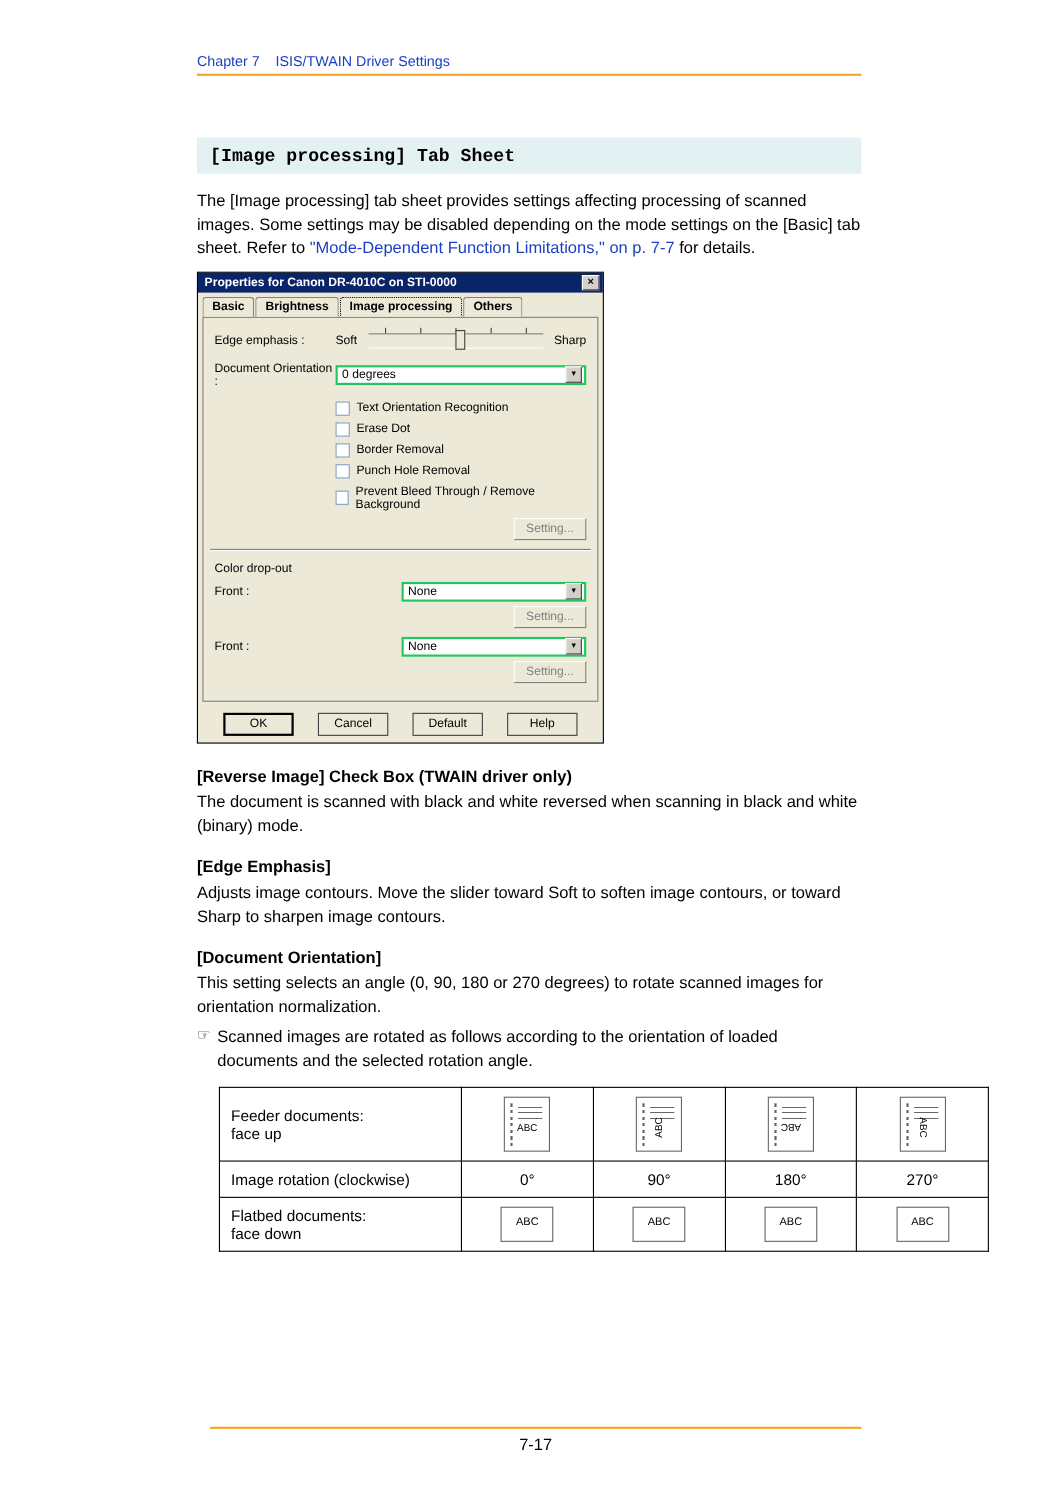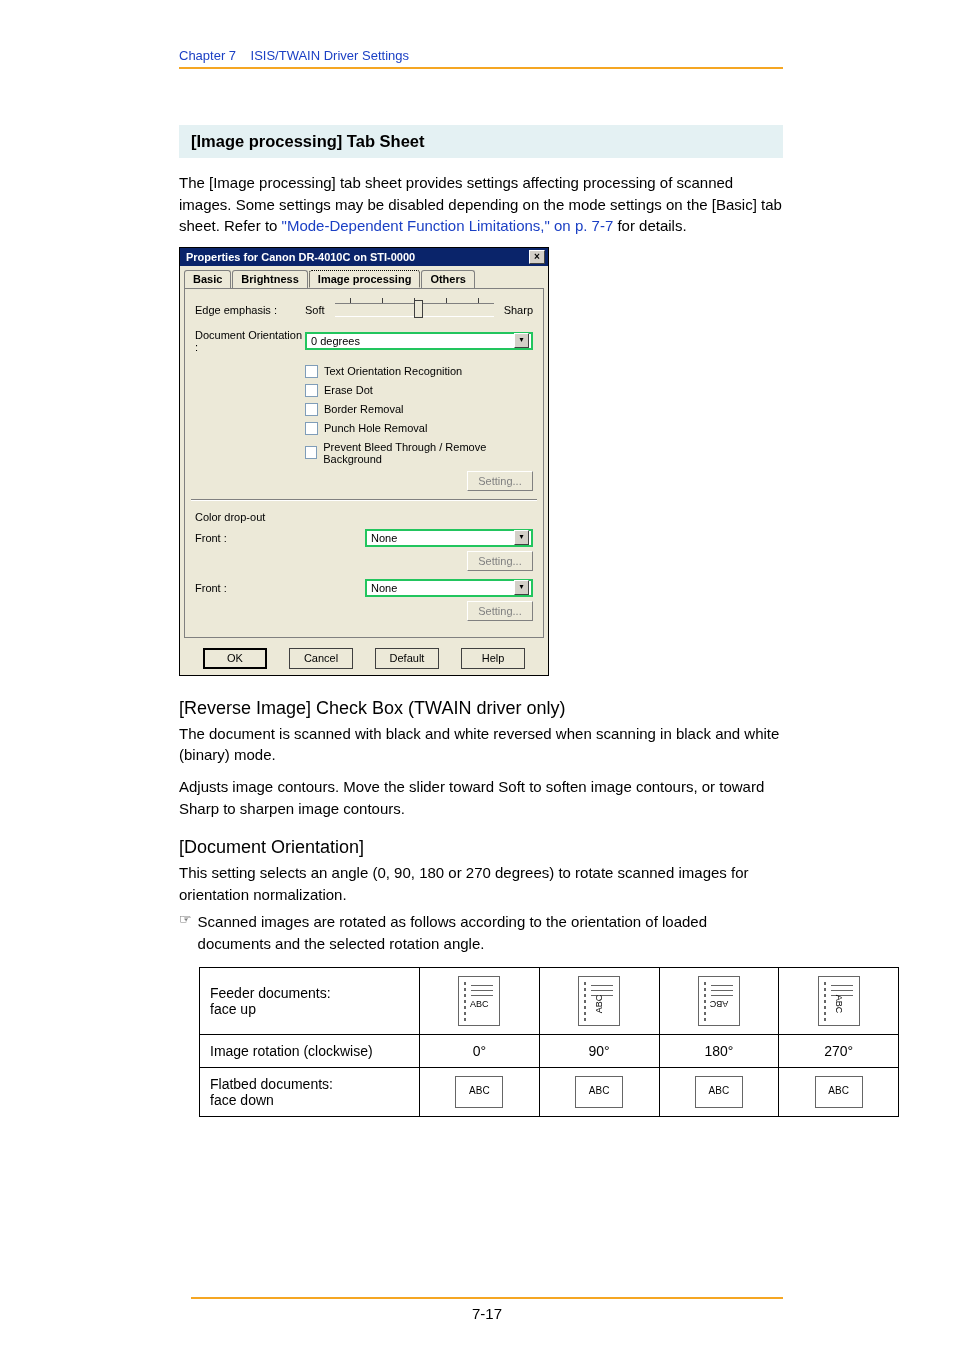--- a/index.html
+++ b/index.html
@@ -26,30 +26,31 @@
     border: none;
     border-top: 2px solid #f5a623;
     margin: 0 0 56px 0;
   }
   .section-heading {
     background: #e4f1f3;
     padding: 7px 12px;
     font-weight: bold;
     font-size: 16.5px;
     margin: 0 0 14px 0;
+    font-family: Liberation Mono, monospace;
   }
   .para {
     font-size: 15px;
     line-height: 1.44;
     margin: 0 0 10px 0;
   }
   .link-blue { color: #1a3fc4; }
   .sub-heading {
-    font-weight: normal;
-    font-size: 18px;
+    font-weight: bold;
+    font-size: 15px;
     margin: 18px 0 4px 0;
   }
 
   
   .dialog {
     width: 370px;
     border: 1px solid #000;
     margin: 4px 0 22px 0;
     background: #ece9d8;
     font-family: Tahoma, Verdana, sans-serif;
@@ -406,20 +407,21 @@
       <div class="dlg-btn default">OK</div>
       <div class="dlg-btn">Cancel</div>
       <div class="dlg-btn">Default</div>
       <div class="dlg-btn">Help</div>
     </div>
   </div>
 
   <div class="sub-heading">[Reverse Image] Check Box (TWAIN driver only)</div>
   <p class="para">The document is scanned with black and white reversed when scanning in black and white (binary) mode.</p>
 
+  <div class="sub-heading">[Edge Emphasis]</div>
   <p class="para">Adjusts image contours. Move the slider toward Soft to soften image contours, or toward Sharp to sharpen image contours.</p>
 
   <div class="sub-heading">[Document Orientation]</div>
   <p class="para" style="margin-bottom:2px;">This setting selects an angle (0, 90, 180 or 270 degrees) to rotate scanned images for orientation normalization.</p>
   <div class="note-bullet">
     <span class="pointer">☞</span>
     <span class="para" style="margin:0;">Scanned images are rotated as follows according to the orientation of loaded documents and the selected rotation angle.</span>
   </div>
 
   <table class="rot">

